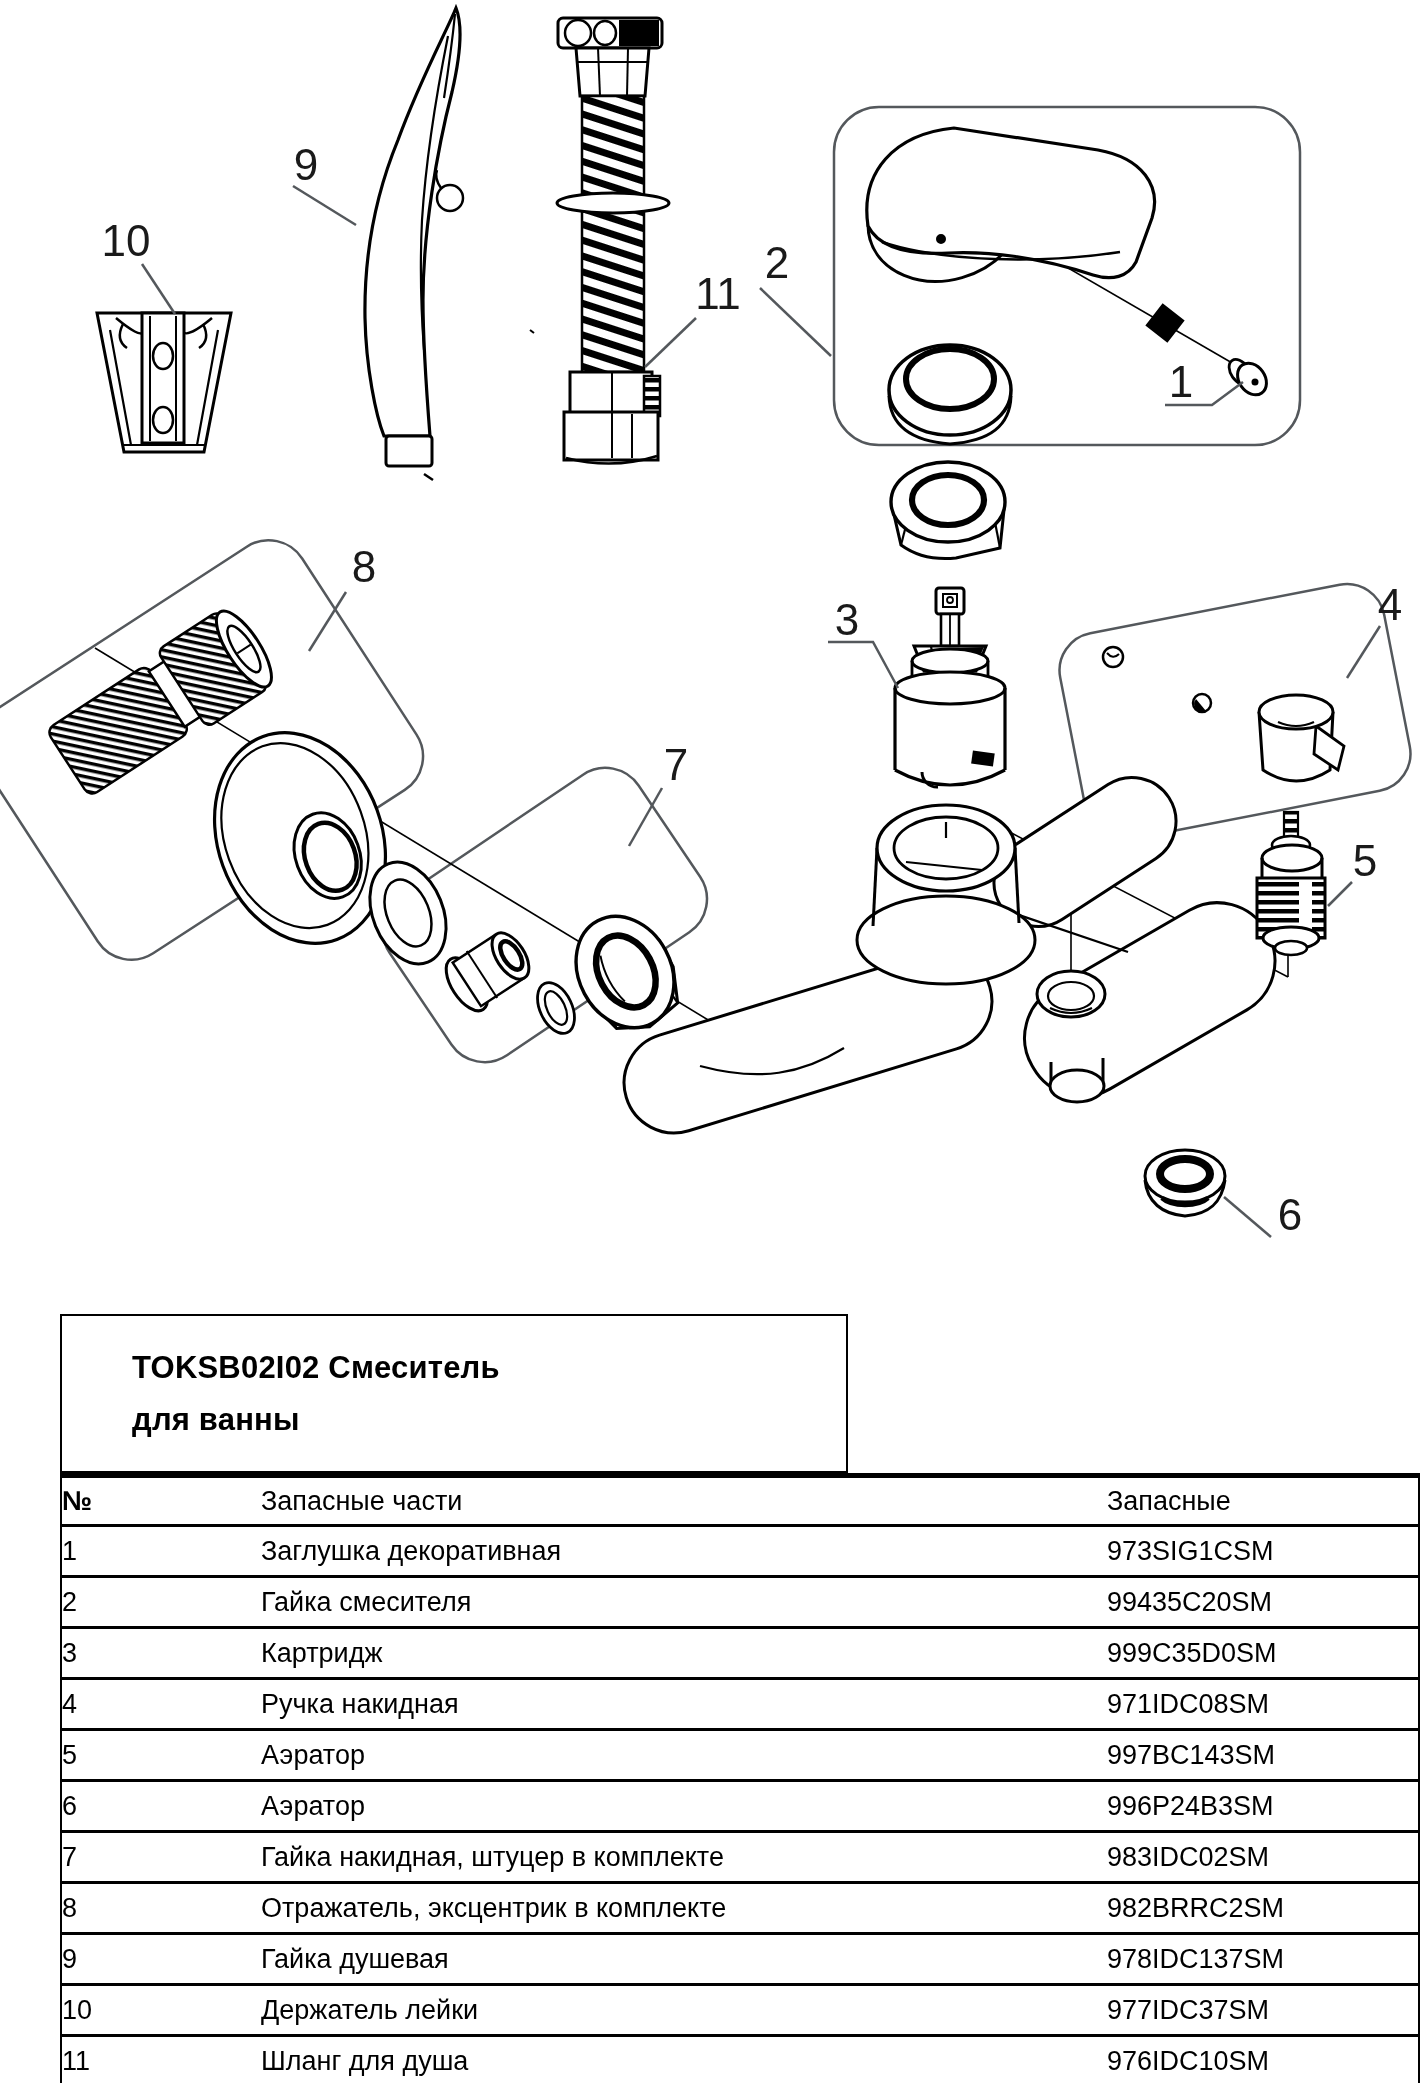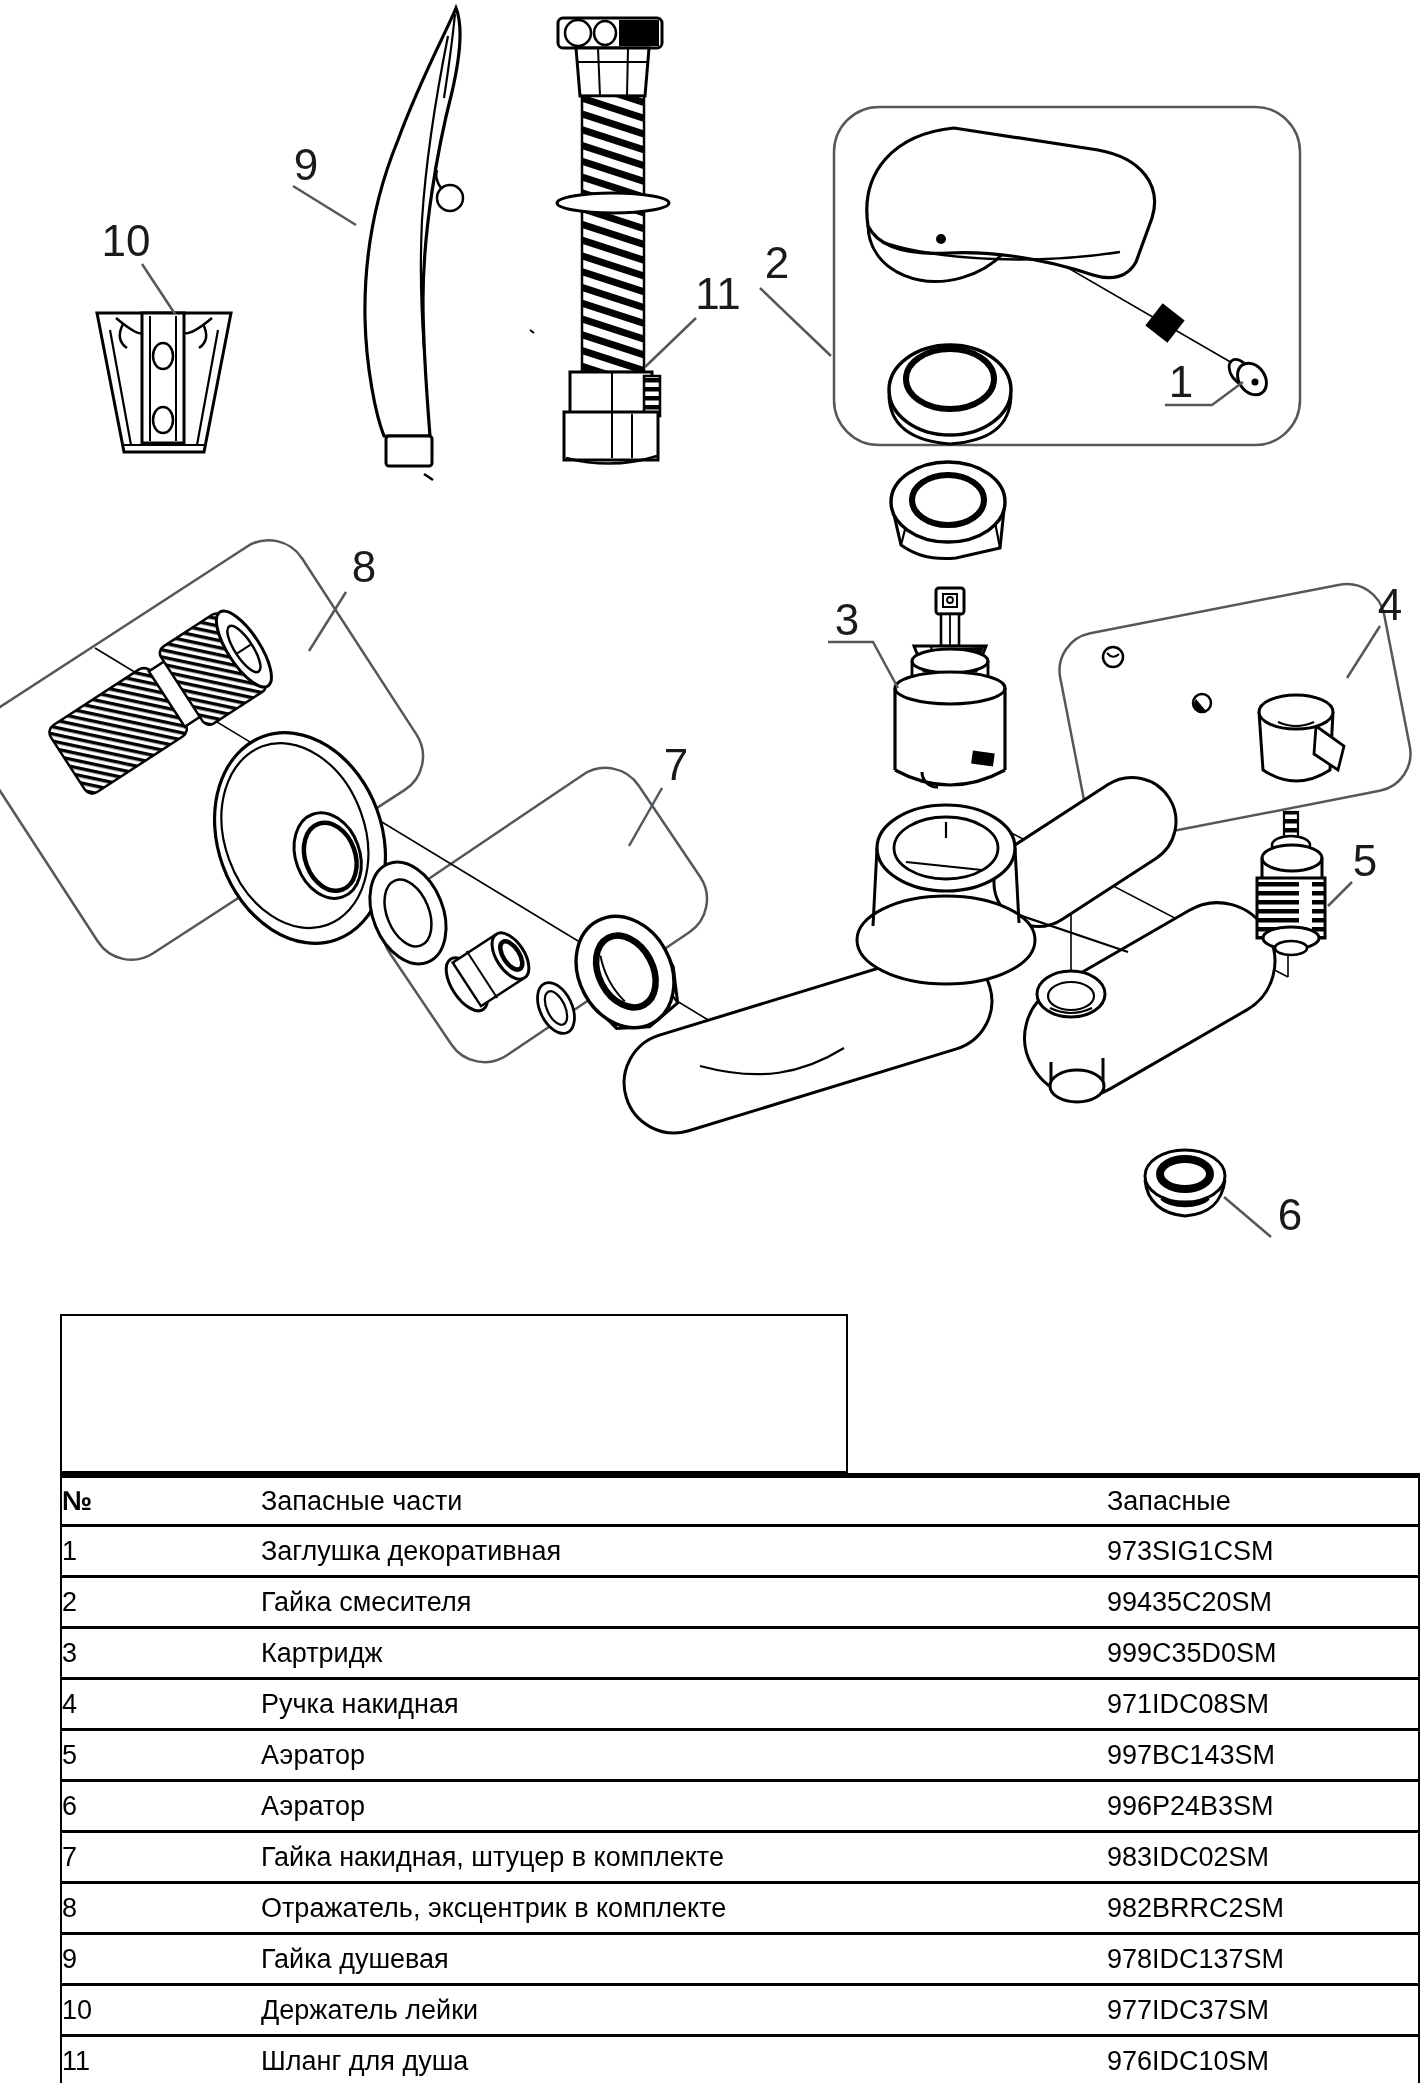--- a/index.html
+++ b/index.html
@@ -282,20 +282,22 @@
       <text class="callout" x="676" y="780">7</text>
       <text class="callout" x="364" y="582">8</text>
       <text class="callout" x="306" y="180">9</text>
       <text class="callout" x="126" y="256">10</text>
       <text class="callout" x="718" y="309">11</text>
     </g>
   </svg>
 
   
   <div class="title-box">
+    <div class="title-line">TOKSB02I02 Смеситель</div>
+    <div class="title-line">для ванны</div>
   </div>
 
   
   <table class="parts">
     <colgroup>
         <col class="c-num">
         <col class="c-name">
         <col class="c-art">
       </colgroup>
     <thead>

